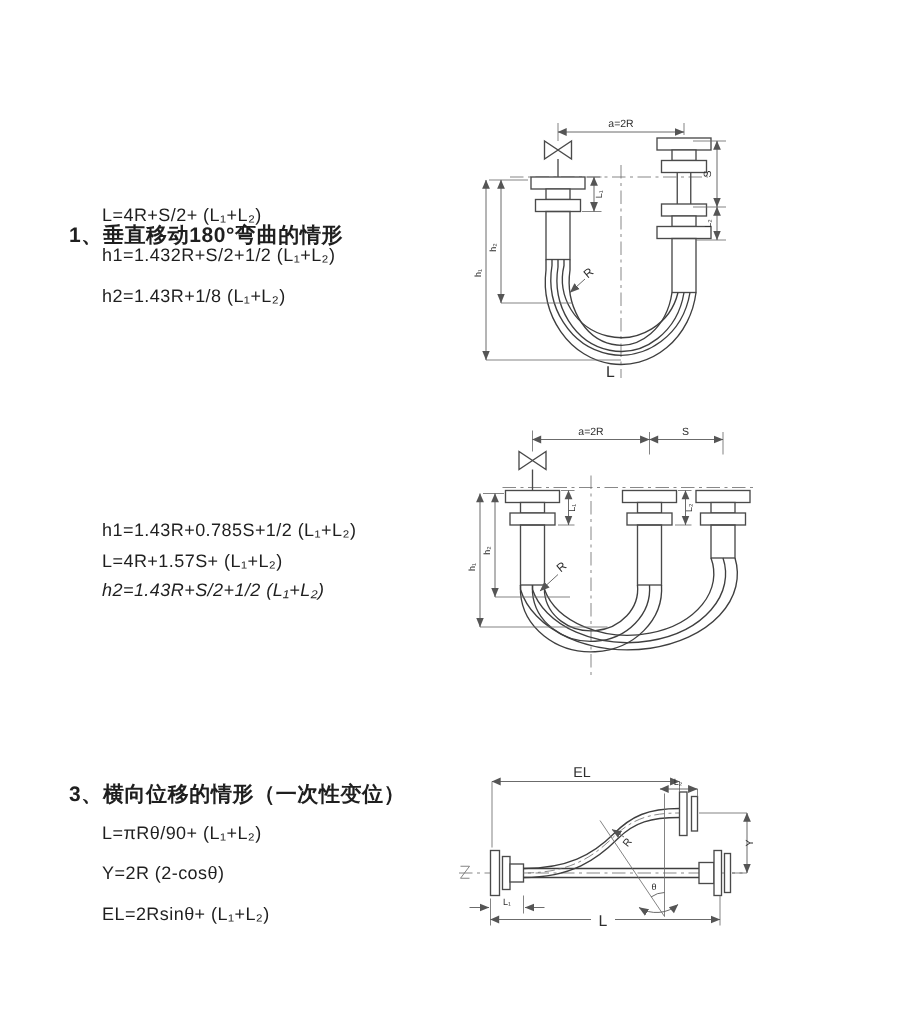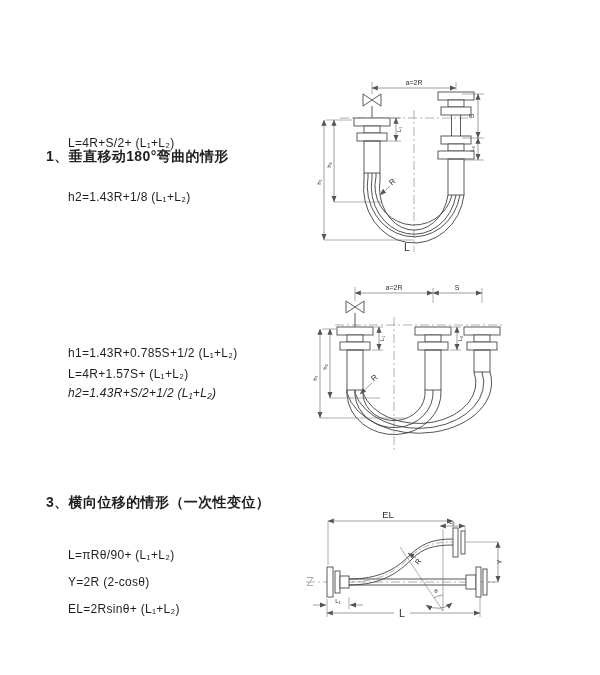--- a/index.html
+++ b/index.html
@@ -23,27 +23,28 @@
   .d6{font-size:6px;} .d7{font-size:7px;} .d8{font-size:8px;} .d9{font-size:9.5px;} .d10{font-size:10.5px;}
 </style>
 </head>
 <body>
 
 <div class="page">
 
 
   <div class="sec-heading" style="top:108px;margin-top:40px;">1、垂直移动180°弯曲的情形</div>
   <div class="formula" style="top:136px;">L=4R+S/2+ (L₁+L₂)</div>
+  <div class="formula" style="top:163px;">h1=1.432R+S/2+1/2 (L₁+L₂)</div>
   <div class="formula" style="top:190px;">h2=1.43R+1/8 (L₁+L₂)</div>
 
   <div class="formula" style="top:332px;margin-top:35px;">L=4R+1.57S+ (L₁+L₂)</div>
   <div class="formula" style="top:346px;text-align:right;">h1=1.43R+0.785S+1/2 (L₁+L₂)</div>
   <div class="formula" style="top:386px;font-style:italic;">h2=1.43R+S/2+1/2 (L₁+L₂)</div>
 
-  <div class="sec-heading" style="top:494px;">3、横向位移的情形（一次性变位）</div>
+  <div class="sec-heading" style="top:521px;">3、横向位移的情形（一次性变位）</div>
   <div class="formula" style="top:548px;">L=πRθ/90+ (L₁+L₂)</div>
   <div class="formula" style="top:575px;">Y=2R (2-cosθ)</div>
   <div class="formula" style="top:602px;">EL=2Rsinθ+ (L₁+L₂)</div>
 
   <svg style="left:310px;top:70px;" width="290" height="185" viewBox="0 0 290 185">
     <defs>
       <marker id="m1e" orient="auto" markerUnits="userSpaceOnUse" markerWidth="9" markerHeight="7" refX="6.3" refY="3">
           <path d="M0,0.4 L6.5,3 L0,5.6 Z" fill="#555"></path>
         </marker>
       <marker id="m1s" orient="auto" markerUnits="userSpaceOnUse" markerWidth="9" markerHeight="7" refX="0.7" refY="3">

